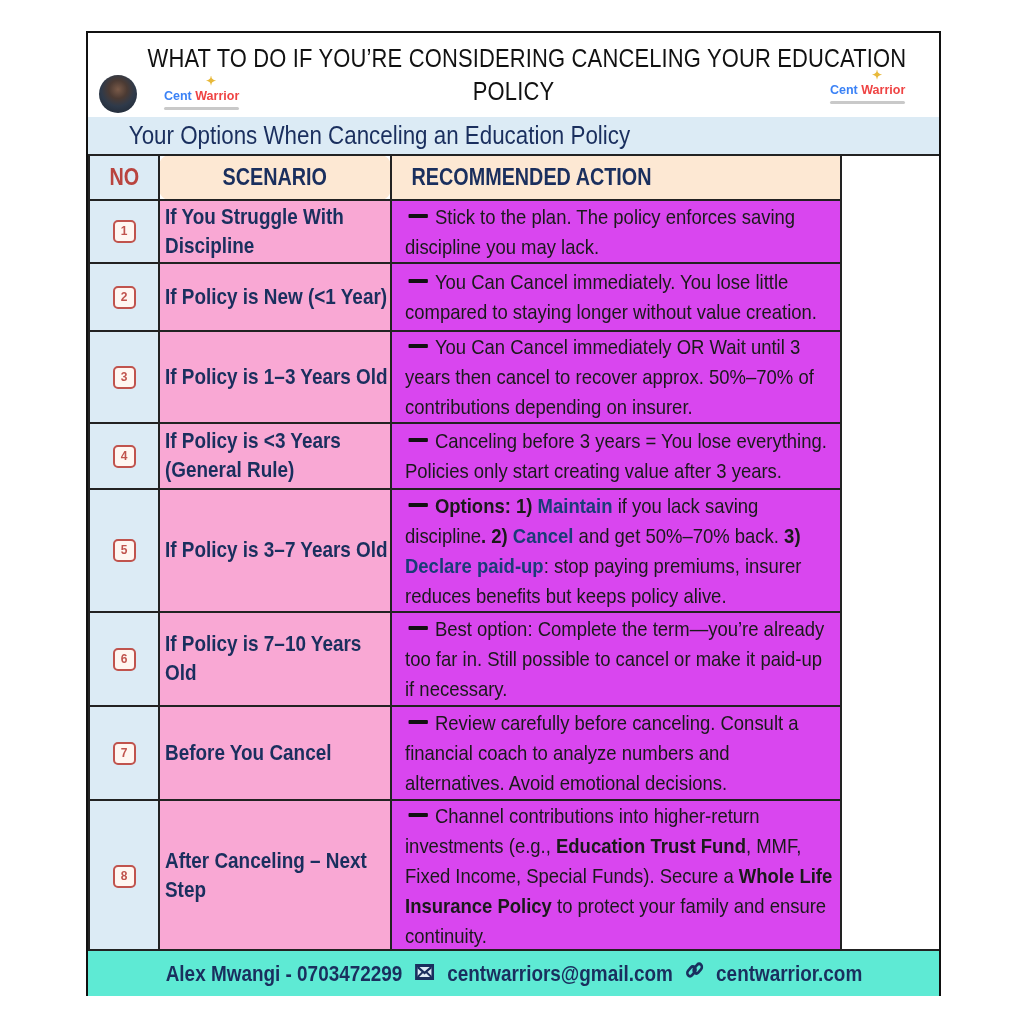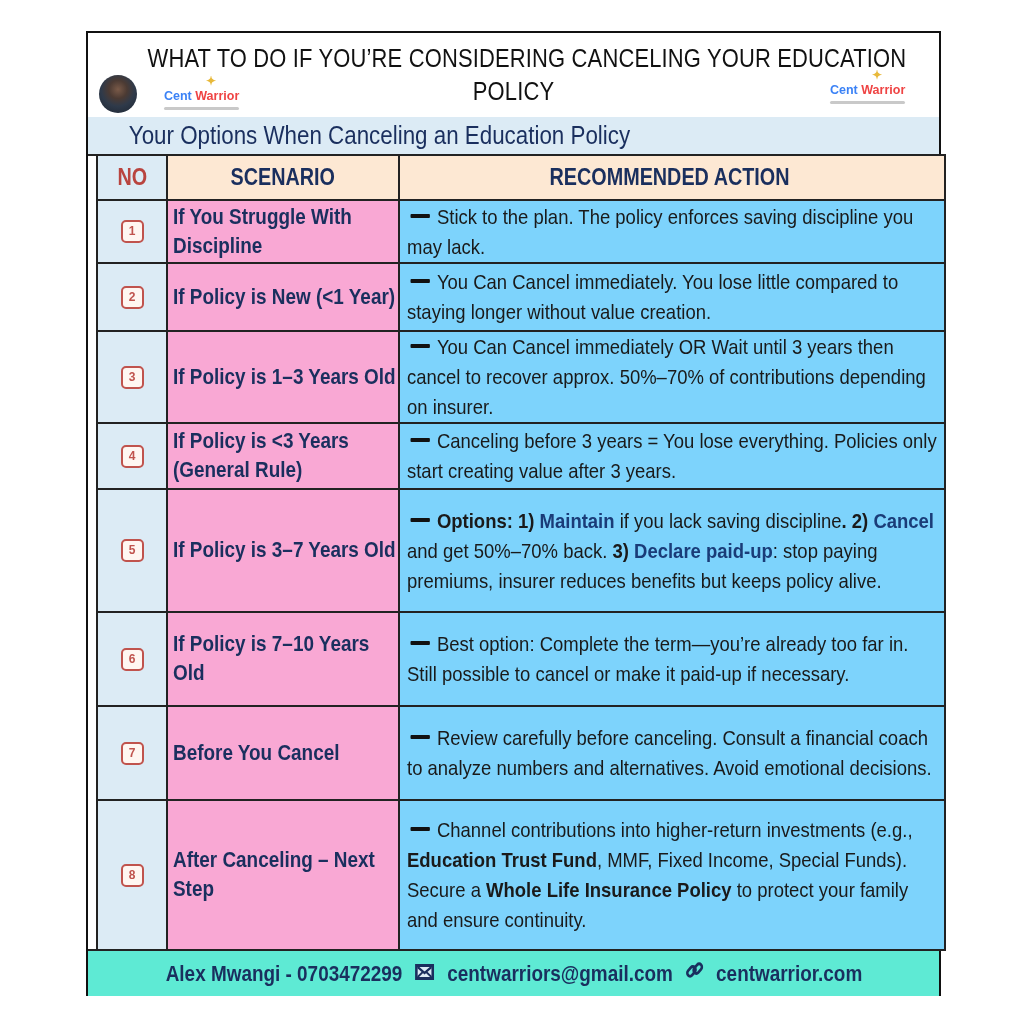--- a/index.html
+++ b/index.html
@@ -9,25 +9,25 @@
   .title{position:absolute;left:0;top:9px;width:100%;text-align:center;font-size:25.5px;line-height:33px;color:#111;transform:scaleX(0.86);transform-origin:center top;letter-spacing:0.2px;}
   .title .l{display:block;white-space:nowrap;}
   .avatar{position:absolute;left:11px;top:42px;width:38px;height:38px;border-radius:50%;background:radial-gradient(circle at 50% 38%,#7a5a48 0,#4b3a33 30%,#2f3a4a 55%,#1b2330 100%);}
   .logo{position:absolute;font-weight:bold;font-size:12.5px;}
   .logo .cent{color:#3b82f6;}
   .logo .warrior{color:#ef4444;}
   .logo .bar{position:absolute;left:0;right:0;bottom:-7px;height:3px;background:#c9c9c9;border-radius:2px;}
   .logo .spark{position:absolute;top:-15px;font-size:12px;color:#e8b93a;}
   .subtitle{position:absolute;left:0;top:84px;width:100%;height:37px;background:#dcebf5;border-bottom:2px solid #222;}
   .subtitle span{display:inline-block;font-size:26px;line-height:37px;color:#1a2f5e;transform:scaleX(0.86);white-space:nowrap;}
-  table{position:absolute;left:8px;top:121px;border-collapse:collapse;width:850px;table-layout:fixed;}
+  table{position:absolute;left:0;top:121px;border-collapse:collapse;width:754px;table-layout:fixed;}
   td{border:2px solid #222;vertical-align:middle;padding:0;}
   td.no{background:#dcebf5;width:68px;text-align:center;}
   td.sc{background:#f9a8d4;width:230px;padding-left:5px;}
-  td.ac{background:#7dd3fc;padding-left:7px;padding-right:6px;}
+  td.ac{background:#d946ef;padding-left:13px;padding-right:6px;}
   tr.head td.sc,tr.head td.ac{background:#fde8d3;}
   .hd{font-weight:bold;color:#1a2f5e;font-size:23px;display:inline-block;transform:scaleX(0.86);white-space:nowrap;}
   .hd.red{color:#b9443f;}
   .badge{display:inline-block;width:19px;height:19px;border:2px solid #c0534d;border-radius:5px;color:#c0534d;font-weight:bold;font-size:12px;line-height:19px;text-align:center;background:#fff6f1;}
   .sct{font-weight:bold;color:#1a2f5e;font-size:21.5px;line-height:29px;display:block;transform:scaleX(0.88);transform-origin:left center;width:113%;}
   .act{font-size:21px;line-height:30px;color:#1a1a1a;display:block;transform:scaleX(0.88);transform-origin:left center;width:113.5%;}
   .dash{display:inline-block;width:22px;height:4px;background:#111;vertical-align:middle;margin:0 8px 4px 4px;border-radius:1px;}
   .b{font-weight:bold;}
   .bb{font-weight:bold;color:#1a3c78;}
   .footer{position:absolute;left:0;top:916px;width:100%;height:45px;background:#5eead4;border-top:2px solid #222;text-align:center;}
@@ -59,22 +59,22 @@
   </div>
 
   <div class="subtitle">
     <span>Your Options When Canceling an Education Policy</span>
   </div>
 
   <table>
     <tbody id="tbody">
       <tr class="head" style="height:45px;">
         <td class="no"><span class="hd red">NO</span></td>
-        <td class="sc" style="text-align:center;padding-left:0;"><span class="hd">SCENARIO</span></td>
-        <td class="ac" style="text-align:center;padding-left:0;text-decoration:underline;"><span class="hd">RECOMMENDED ACTION</span></td>
+        <td class="sc" style="text-align:center;padding-left:0;border-radius:11px;"><span class="hd">SCENARIO</span></td>
+        <td class="ac" style="padding-left:0;text-decoration:underline;"><span class="hd">RECOMMENDED ACTION</span></td>
       </tr>
     <tr style="height: 63px;">
           <td class="no"><span class="badge">1</span></td>
           <td class="sc">
             <span class="sct">If You Struggle With Discipline</span>
           </td>
           <td class="ac">
             <span class="act"><span class="dash"></span><span>Stick to the plan. The policy enforces saving discipline you may lack.</span></span>
           </td>
         </tr>

